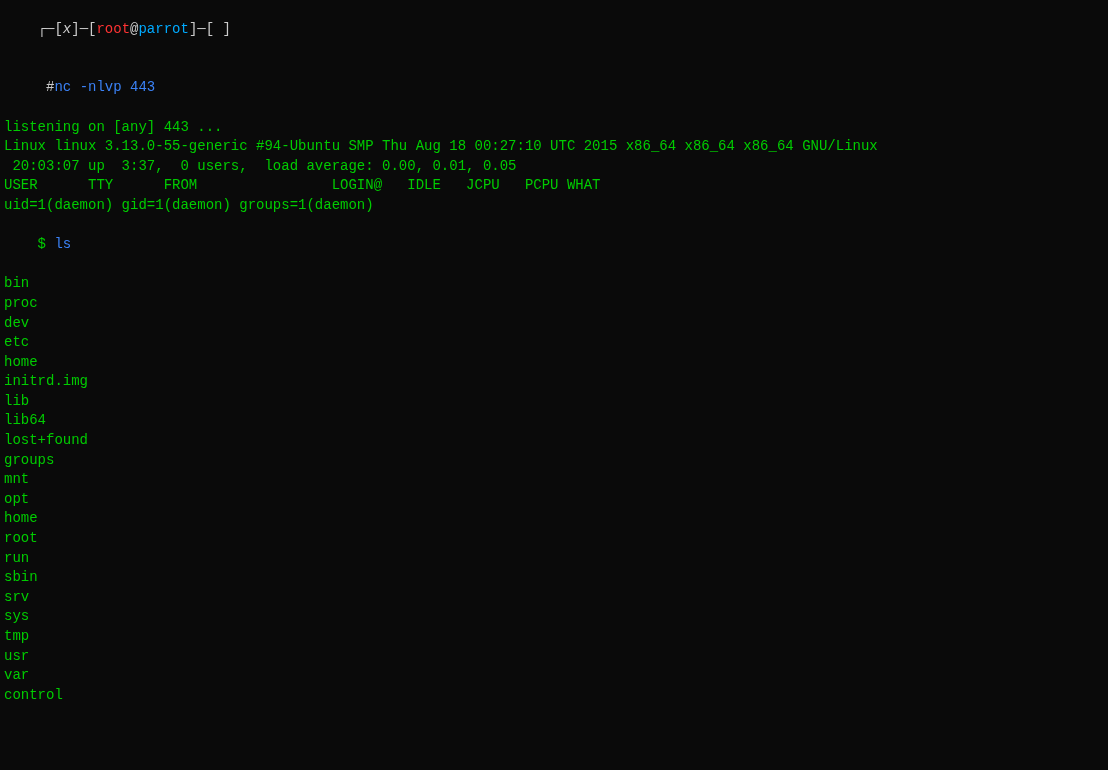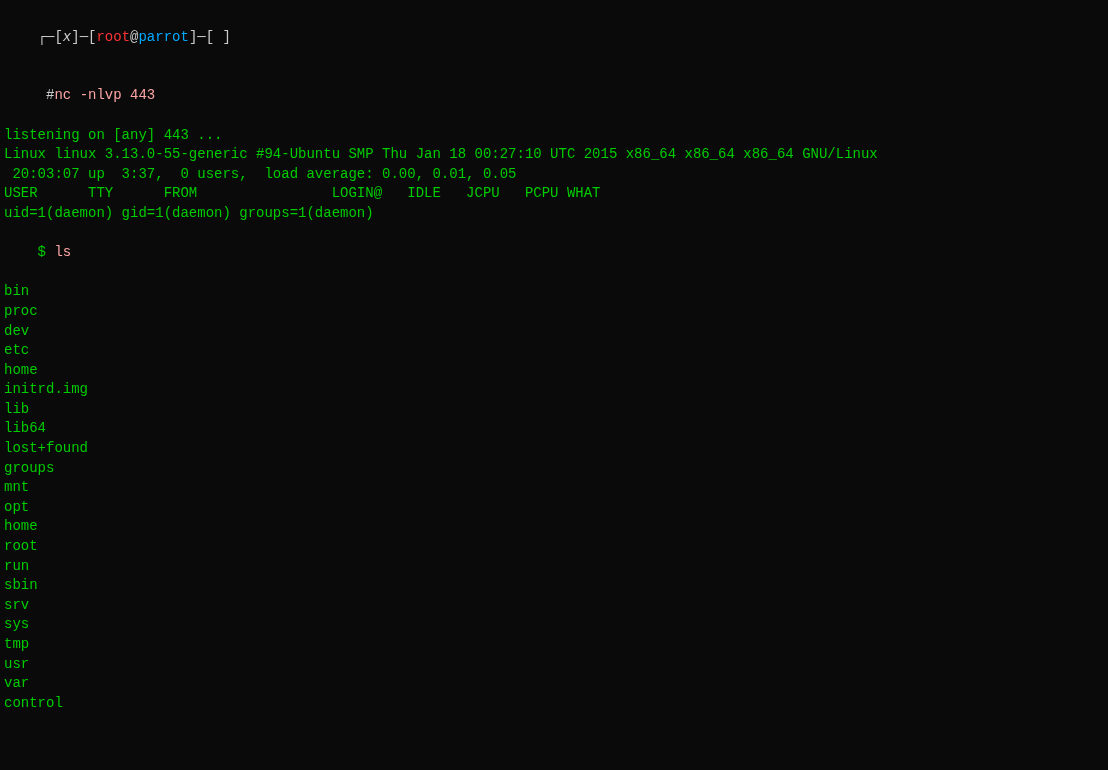--- a/index.html
+++ b/index.html
@@ -15,58 +15,58 @@
       overflow: hidden;
       font-family: 'Courier New', Courier, monospace;
       font-size: 14px;
       line-height: 1.4;
     }
 
     .terminal {
       background-color: #0a0a0a;
       width: 1108px;
       height: 770px;
-      padding: 8px 4px;
+      padding: 0 4px;
       overflow: hidden;
     }
 
     .line {
       white-space: pre;
       display: block;
     }
 
     .green { color: #00cc00; }
 
     
     .prompt-bracket { color: #cccccc; }
     .prompt-x { color: #cccccc; font-style: italic; }
     .prompt-root { color: #ff3333; }
     .prompt-at { color: #cccccc; }
     .prompt-parrot { color: #00aaff; }
     .prompt-dir { color: #cccccc; }
     .prompt-hash { color: #cccccc; }
 
     .dollar { color: #00cc00; }
-    .cmd { color: #fca5a5; }
+    .cmd { color: #3b82f6; }
   </style>
 </head>
 <body>
 
 <div class="terminal">
 
   <span class="line">
     <span class="prompt-bracket">┌─[</span><span class="prompt-x">x</span><span class="prompt-bracket">]─[</span><span class="prompt-root">root</span><span class="prompt-at">@</span><span class="prompt-parrot">parrot</span><span class="prompt-bracket">]─[</span><span class="prompt-dir"> </span><span class="prompt-bracket">]</span>
   </span>
 
   <span class="line green">
     <span class="prompt-hash"> #</span><span class="cmd">nc -nlvp 443</span>
   </span>
 
   <span class="line green">listening on [any] 443 ...</span>
-  <span class="line green">Linux linux 3.13.0-55-generic #94-Ubuntu SMP Thu Jan 18 00:27:10 UTC 2015 x86_64 x86_64 x86_64 GNU/Linux</span>
+  <span class="line green">Linux linux 3.13.0-55-generic #94-Ubuntu SMP Thu Aug 18 00:27:10 UTC 2015 x86_64 x86_64 x86_64 GNU/Linux</span>
   <span class="line green"> 20:03:07 up  3:37,  0 users,  load average: 0.00, 0.01, 0.05</span>
   <span class="line green">USER      TTY      FROM                LOGIN@   IDLE   JCPU   PCPU WHAT</span>
   <span class="line green">uid=1(daemon) gid=1(daemon) groups=1(daemon)</span>
 
   <span class="line">
     <span class="dollar">$ </span><span class="cmd">ls</span>
   </span>
 
   <span class="line green">bin</span>
   <span class="line green">proc</span>

